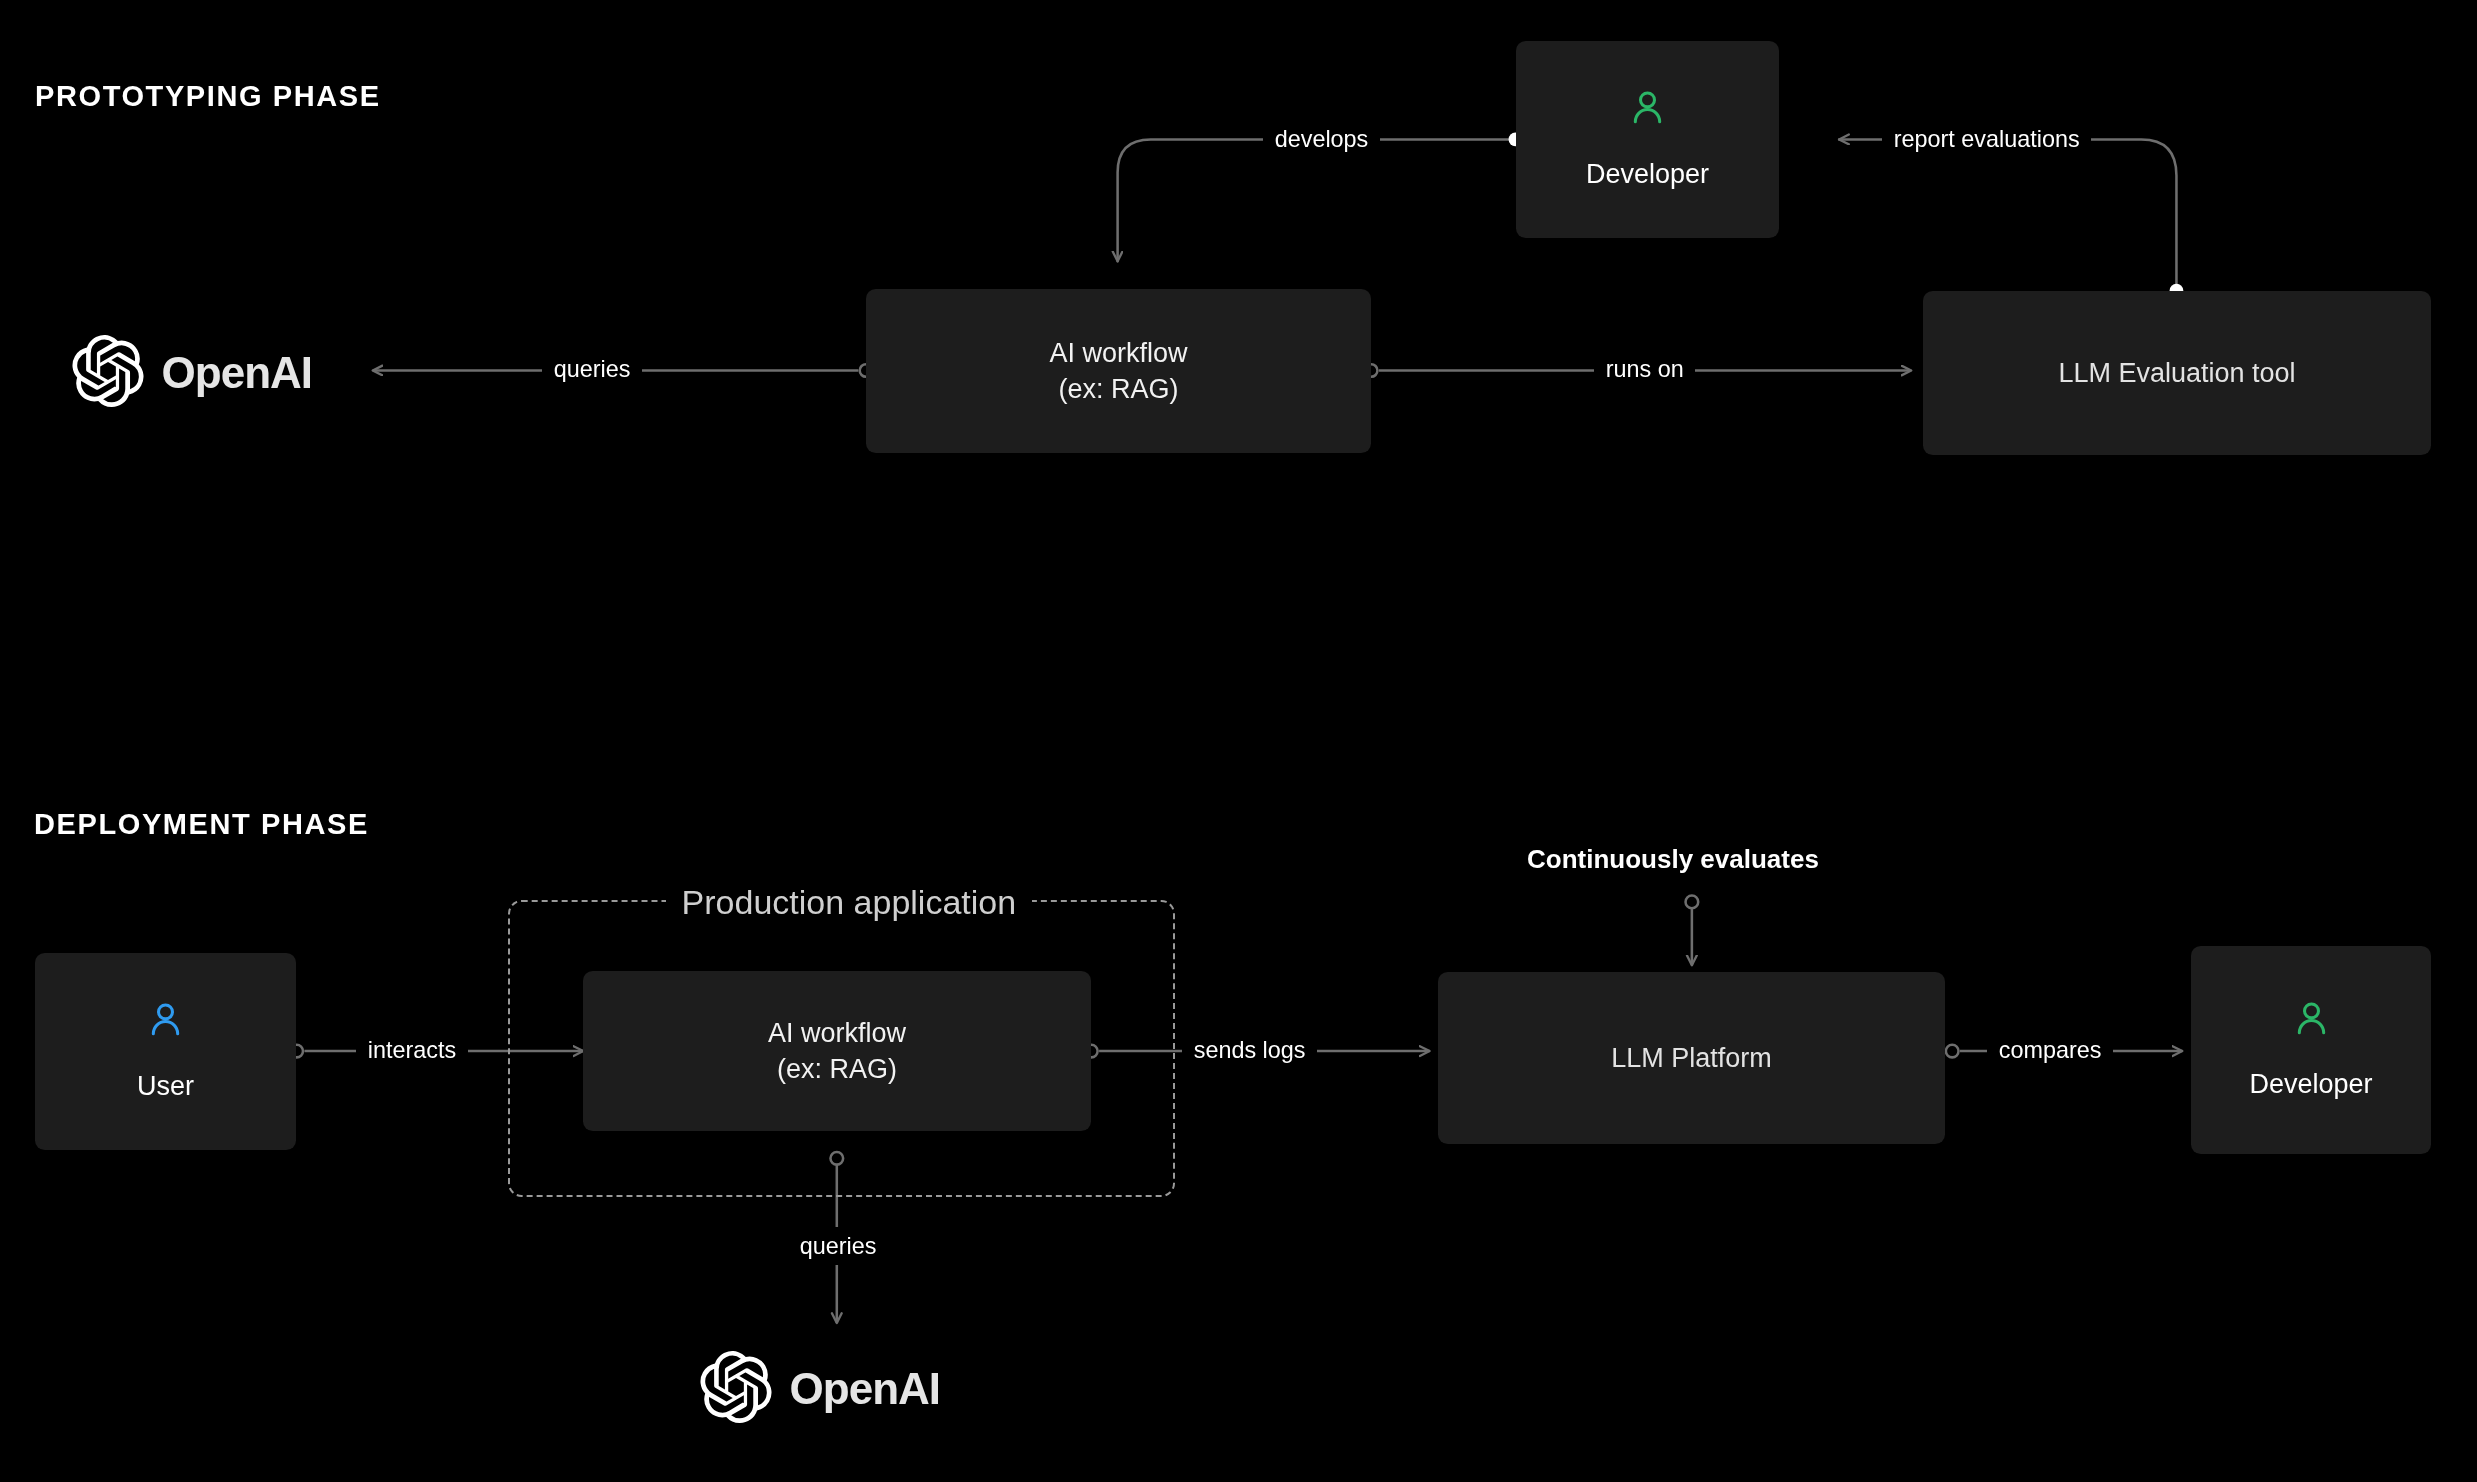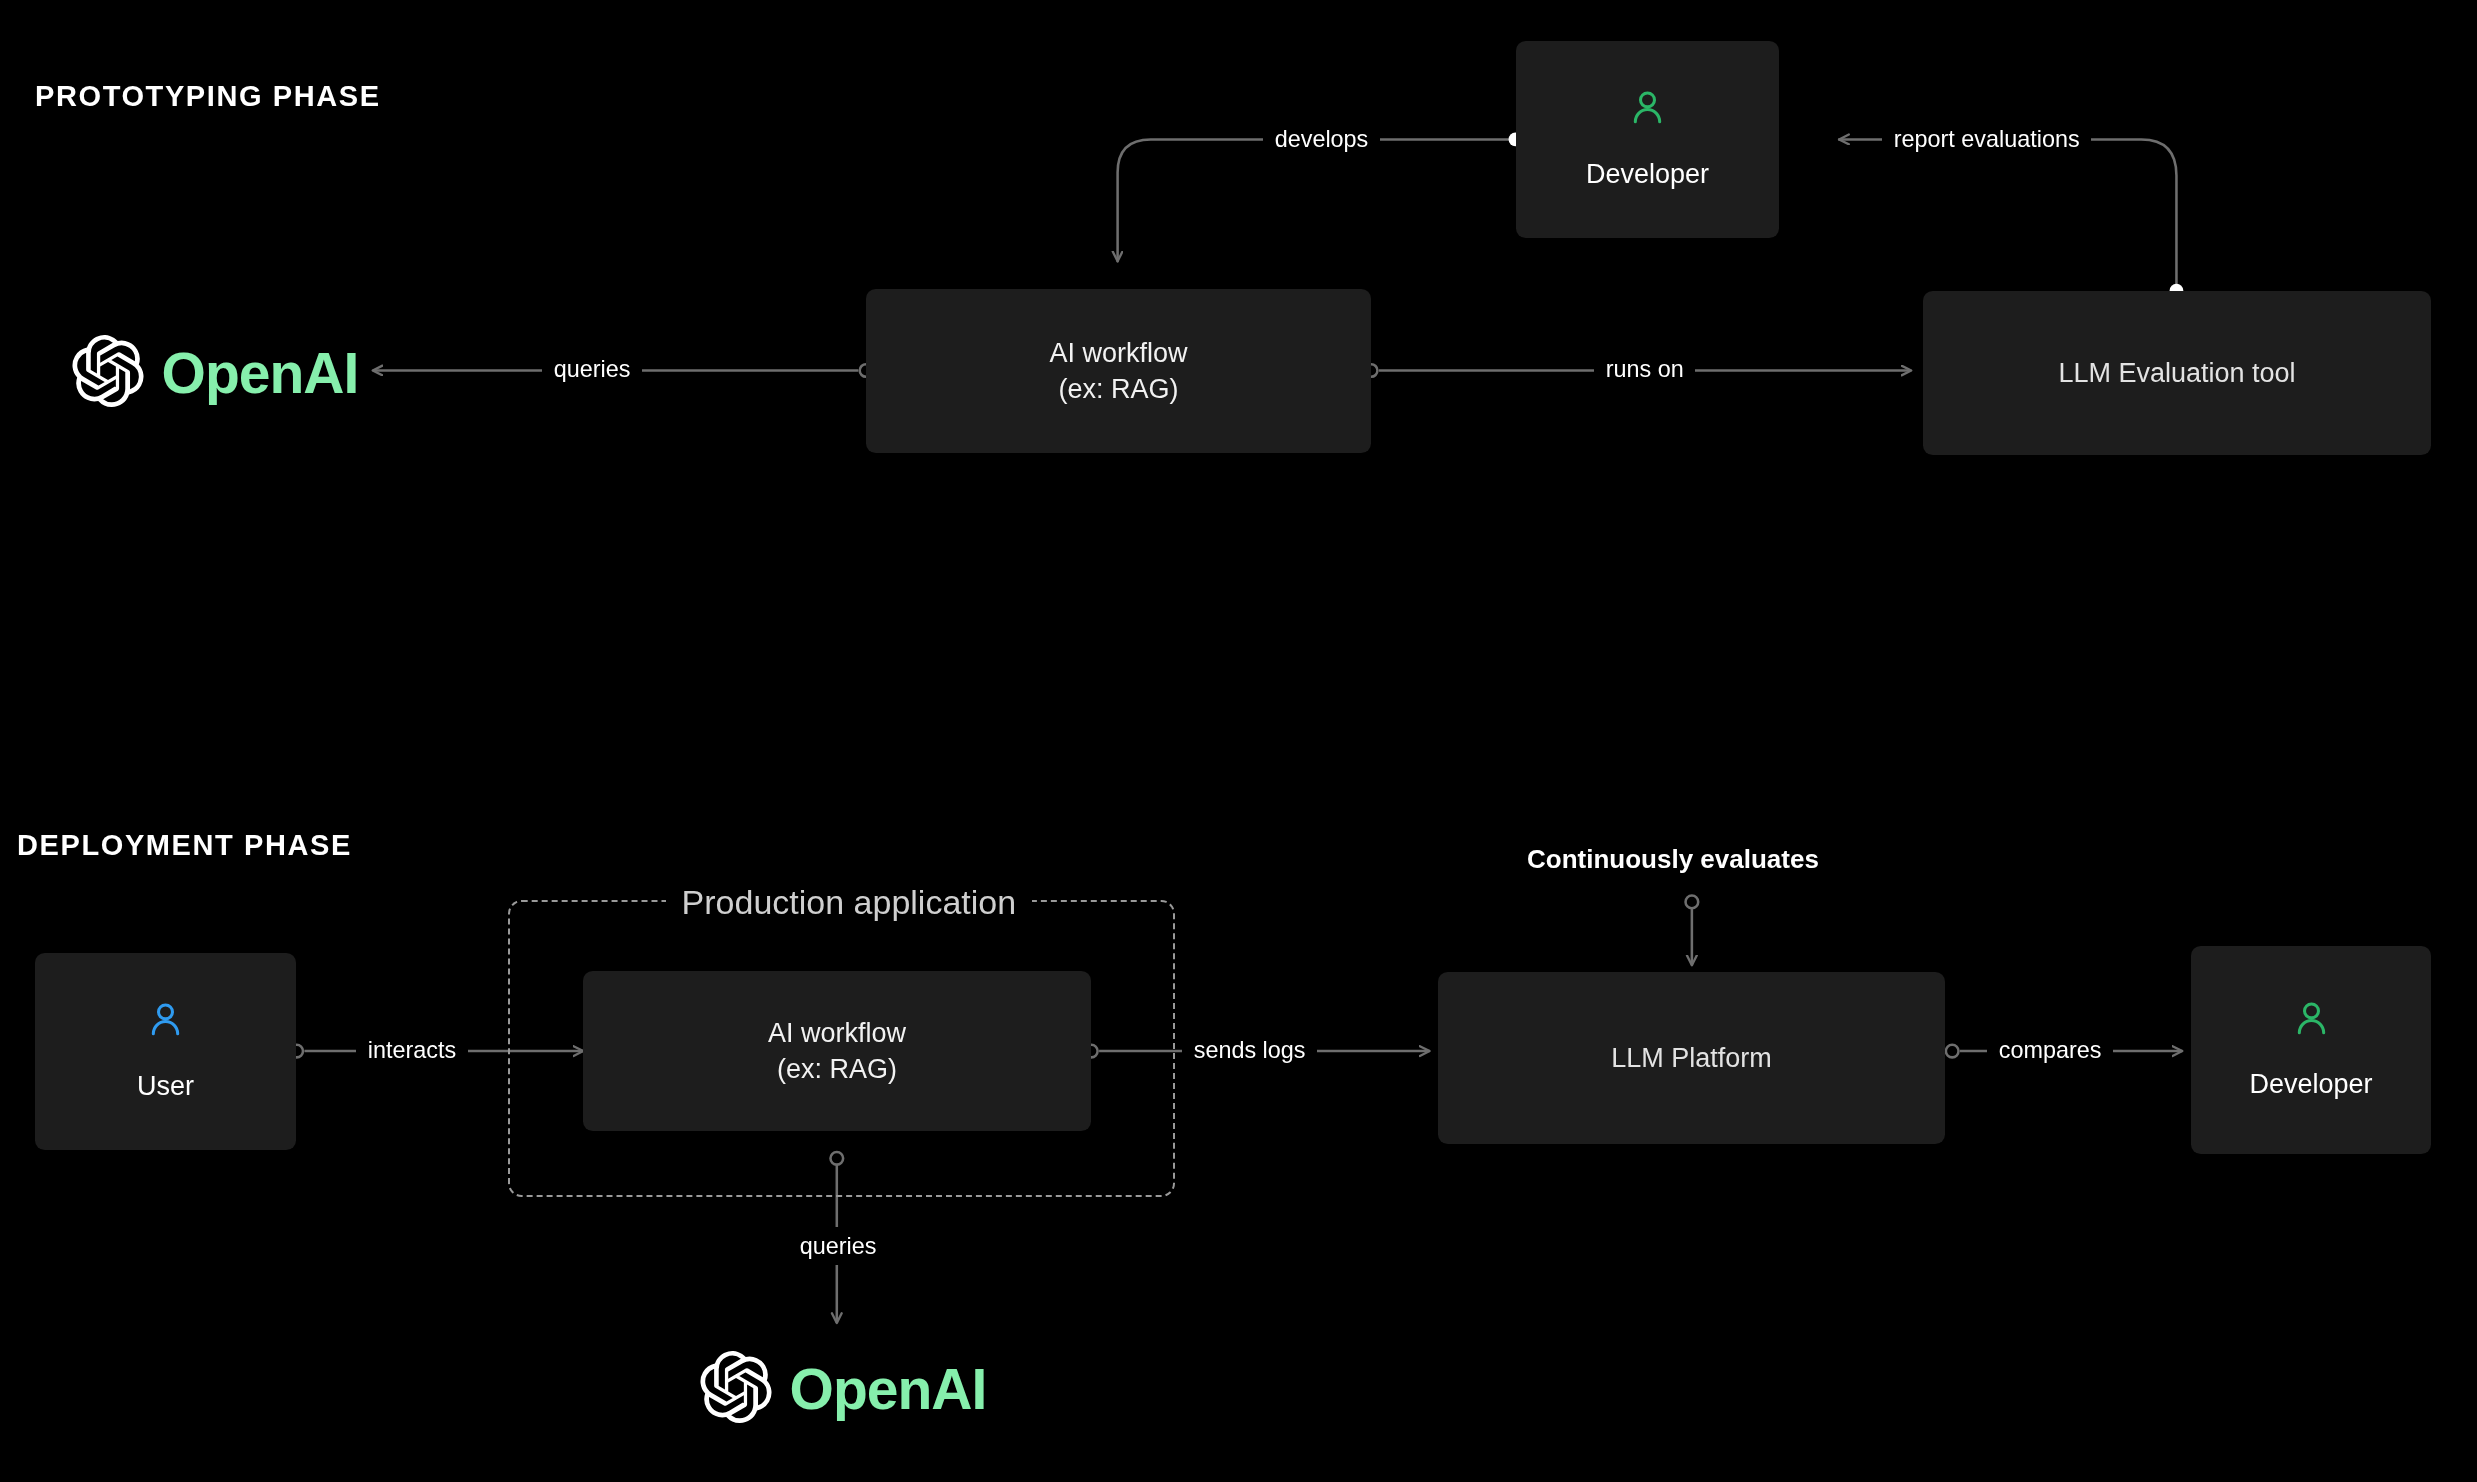--- a/index.html
+++ b/index.html
@@ -101,24 +101,24 @@
   }
 
   
   .openai-logo {
     position: absolute;
     display: flex;
     align-items: center;
     gap: 17.6px;
   }
   .openai-word {
-    font-size: 57px;
+    font-size: 44px;
     font-weight: 700;
     letter-spacing: -1px;
-    color: #86efac;
+    color: #e5e5e5;
   }
 </style>
 </head>
 <body>
 
 <div id="canvas">
 
   <svg class="wires" viewBox="0 0 2540 1520">
     <defs>
       <marker id="arrowEnd" markerWidth="14" markerHeight="14" refX="11" refY="6" orient="auto" markerUnits="userSpaceOnUse">
@@ -203,21 +203,21 @@
     </span>
     <div class="node-label">Developer</div>
   </div>
 
   <div class="edge-label" style="left:1882px; top:120px;">report evaluations</div>
 
   <div class="node" style="left:1923px; top:291px; width:508px; height:164px;">
     <div class="node-label">LLM Evaluation tool</div>
   </div>
 
-  <div class="phase-title" style="left:17px; top:808px;margin-top:21px;">DEPLOYMENT PHASE</div>
+  <div class="phase-title" style="left:34px; top:808px;">DEPLOYMENT PHASE</div>
 
   <div class="node person-node" style="left:35px; top:953px; width:261px; height:197px;">
     <span class="person-icon">
       <svg width="43" height="43" viewBox="0 0 24 24" aria-hidden="true">
         <circle cx="12" cy="7.2" r="3.9" fill="none" stroke="#2f9bf0" stroke-width="1.7"></circle>
         <path d="M5.2 19.4a6.8 6.8 0 0 1 13.6 0" fill="none" stroke="#2f9bf0" stroke-width="1.7" stroke-linecap="round"></path>
       </svg>
     </span>
     <div class="node-label">User</div>
   </div>

